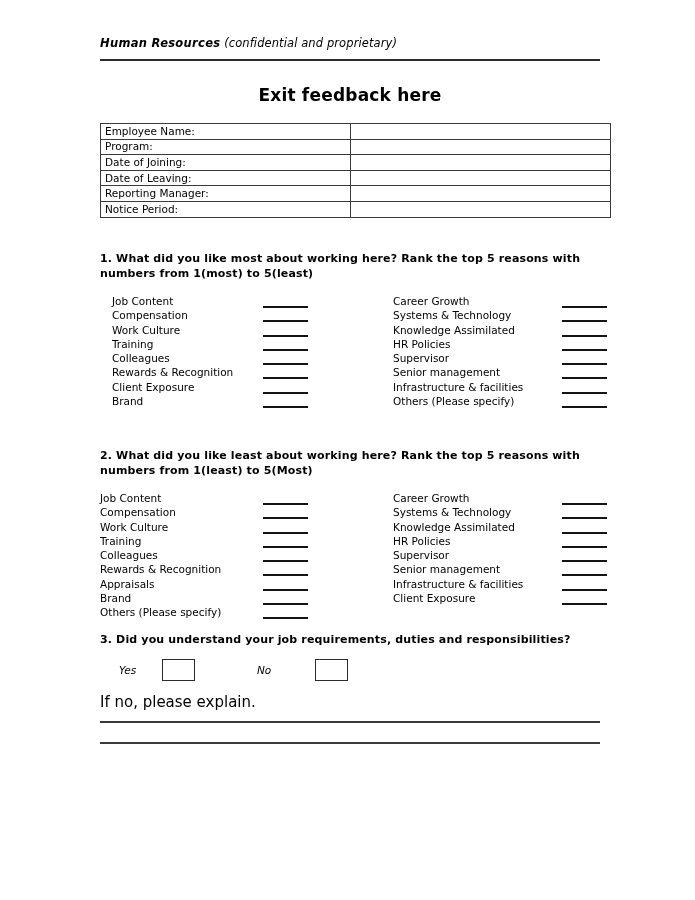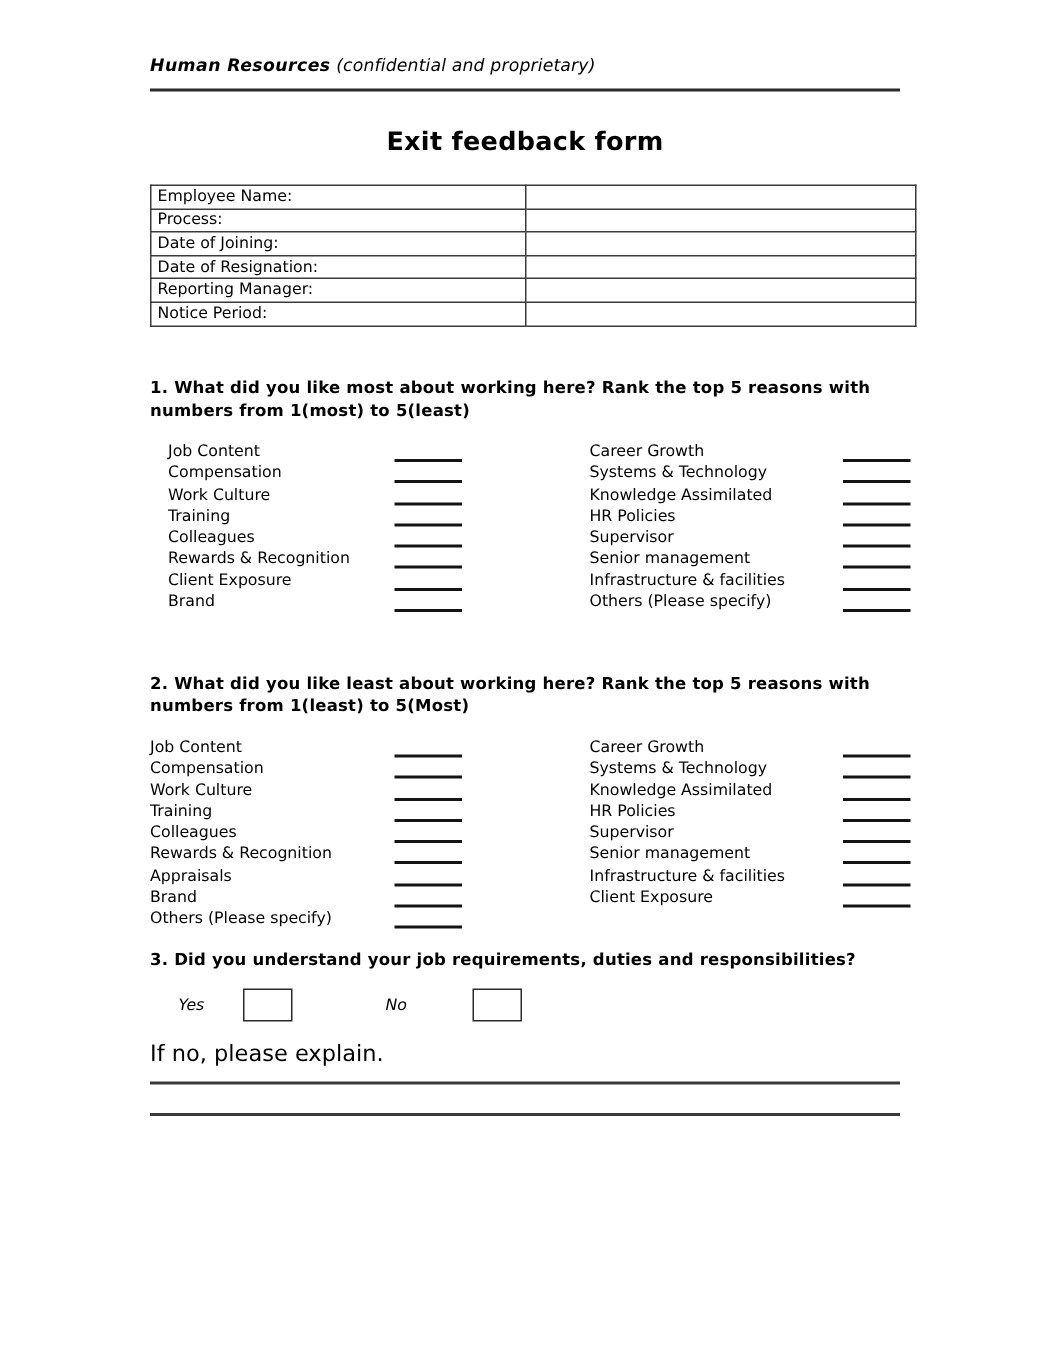--- a/index.html
+++ b/index.html
@@ -179,38 +179,38 @@
 </head>
 <body>
 
 <div class="page">
 
   <div class="header">
     <div class="header-text"><span class="hr-bold">Human Resources</span><span> (confidential and proprietary)</span></div>
   </div>
   <div class="header-rule"></div>
 
-  <div class="doc-title">Exit feedback form</div>
+  <div class="doc-title">Exit feedback here</div>
 
   <table class="info-table">
     <tbody id="info-table-body">
         <tr>
           <td class="label-cell">Employee Name:</td>
           <td class="value-cell"></td>
         </tr>
         <tr>
-          <td class="label-cell">Process:</td>
+          <td class="label-cell">Program:</td>
           <td class="value-cell"></td>
         </tr>
         <tr>
           <td class="label-cell">Date of Joining:</td>
           <td class="value-cell"></td>
         </tr>
         <tr>
-          <td class="label-cell">Date of Resignation:</td>
+          <td class="label-cell">Date of Leaving:</td>
           <td class="value-cell"></td>
         </tr>
         <tr>
           <td class="label-cell">Reporting Manager:</td>
           <td class="value-cell"></td>
         </tr>
         <tr>
           <td class="label-cell">Notice Period:</td>
           <td class="value-cell"></td>
         </tr>

